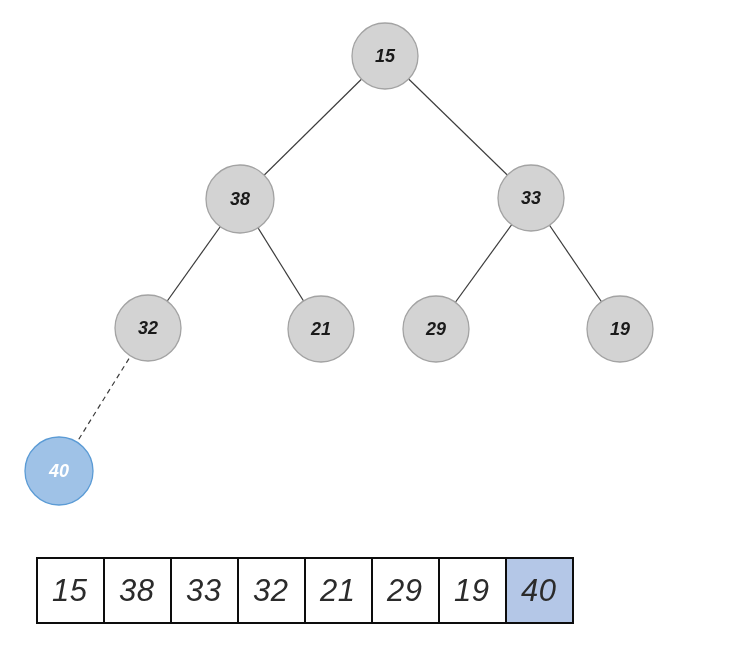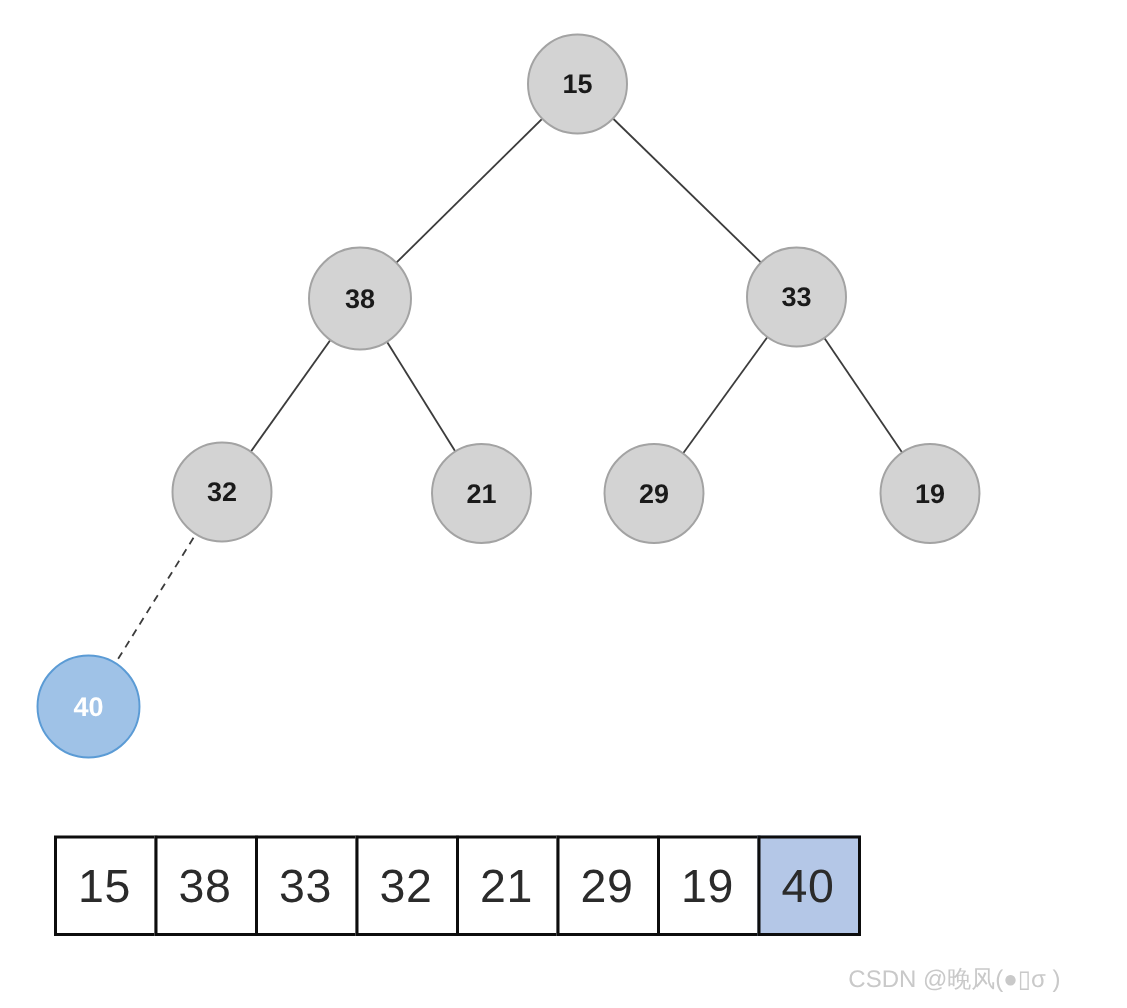--- a/index.html
+++ b/index.html
@@ -21,20 +21,21 @@
     padding:0;
     background:var(--bg);
     font-family:"Liberation Sans", sans-serif;
   }
   .page{
     position:relative;
     width:719px;
     height:672px;
     background:var(--bg);
     overflow:hidden;
+    font-style:italic;
   }
   #tree-svg{
     position:absolute;
     left:0;
     top:0;
     display:block;
   }
   .array-row{
     position:absolute;
     left:36px;
@@ -119,14 +120,13 @@
   <div id="array-row" class="array-row">
       <div class="array-cell">15</div>
       <div class="array-cell">38</div>
       <div class="array-cell">33</div>
       <div class="array-cell">32</div>
       <div class="array-cell">21</div>
       <div class="array-cell">29</div>
       <div class="array-cell">19</div>
       <div class="array-cell highlight">40</div>
     </div>
-  <div class="watermark">CSDN @晚风(●▯σ )</div>
 </div>
 
 </body></html>

